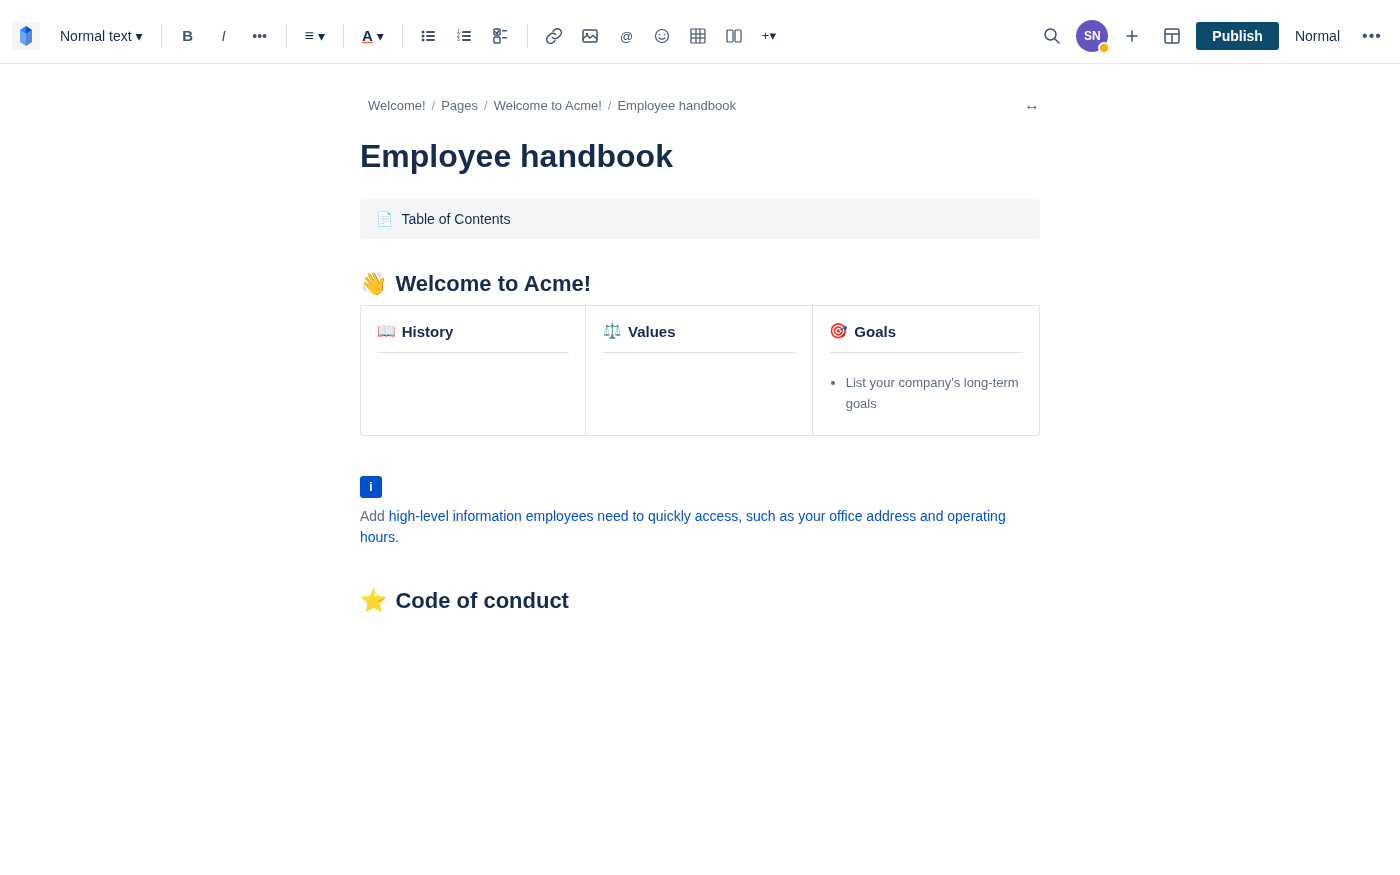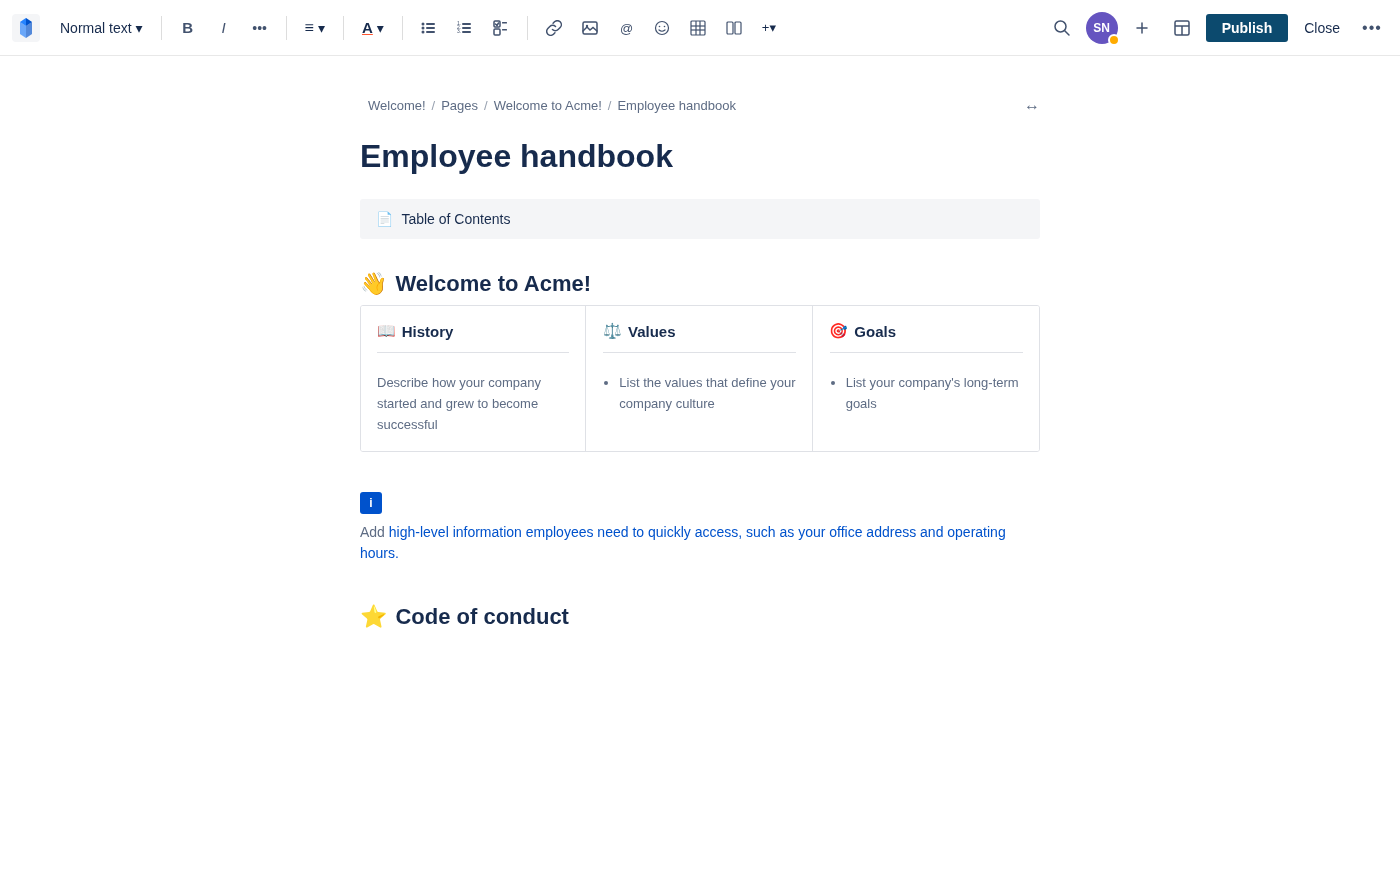--- a/index.html
+++ b/index.html
@@ -7,21 +7,21 @@
 
     
     .toolbar {
       display: flex;
       align-items: center;
       height: 56px;
       padding: 0 12px;
       border-bottom: 1px solid #e8e8e8;
       gap: 4px;
       position: sticky;
-      top: 0;
+      top: 8px;
       background: #fff;
       z-index: 100;
     }
     .toolbar-logo {
       width: 28px;
       height: 28px;
       margin-right: 8px;
       flex-shrink: 0;
     }
     .toolbar-divider {
@@ -380,21 +380,21 @@
       <svg width="18" height="18" viewBox="0 0 18 18" fill="none" stroke="#42526e" stroke-width="1.5">
         <rect x="2" y="2" width="14" height="14" rx="1.5"></rect>
         <line x1="2" y1="7" x2="16" y2="7"></line>
         <line x1="9" y1="7" x2="9" y2="16"></line>
       </svg>
     </button>
     <button class="btn-publish">
       <span>Publish</span>
     </button>
     <button class="btn-close">
-      <span>Close</span>
+      <span>Normal</span>
     </button>
     <button class="toolbar-icon-btn">
       <span style="font-size:16px; letter-spacing:1px;">•••</span>
     </button>
   </div>
 </div>
 
 <div class="content-wrapper">
 
   <div class="breadcrumb">
@@ -423,34 +423,26 @@
       <span>Welcome to Acme!</span>
     </h2>
 
     <div class="card-grid">
 
       <div class="card">
         <div class="card-title">
           <span>📖</span>
           <span>History</span>
         </div>
-        <div class="card-body">
-          <p>Describe how your company started and grew to become successful</p>
-        </div>
       </div>
 
       <div class="card">
         <div class="card-title">
           <span>⚖️</span>
           <span>Values</span>
-        </div>
-        <div class="card-body">
-          <ul>
-            <li>List the values that define your company culture</li>
-          </ul>
         </div>
       </div>
 
       <div class="card">
         <div class="card-title">
           <span>🎯</span>
           <span>Goals</span>
         </div>
         <div class="card-body">
           <ul>

